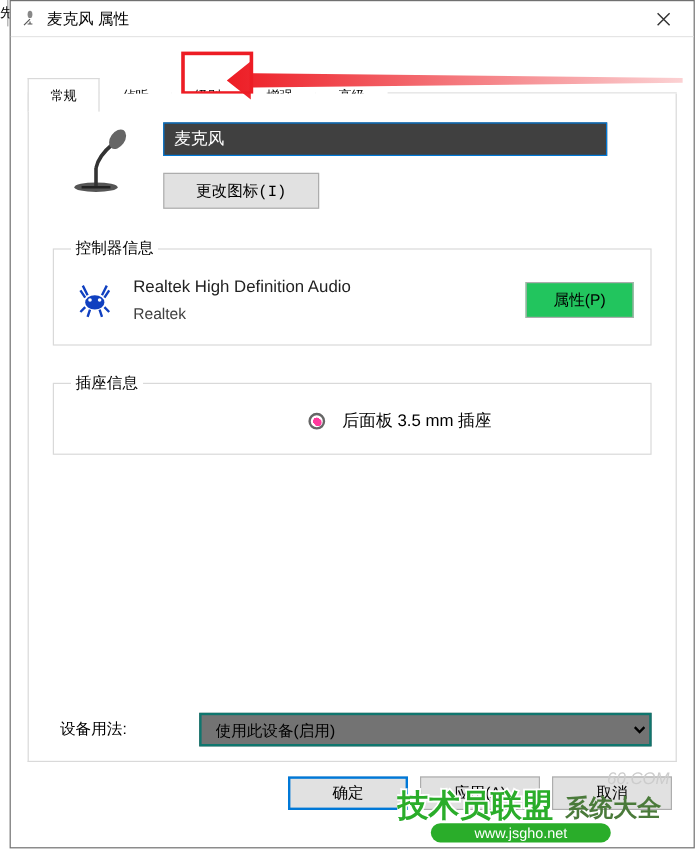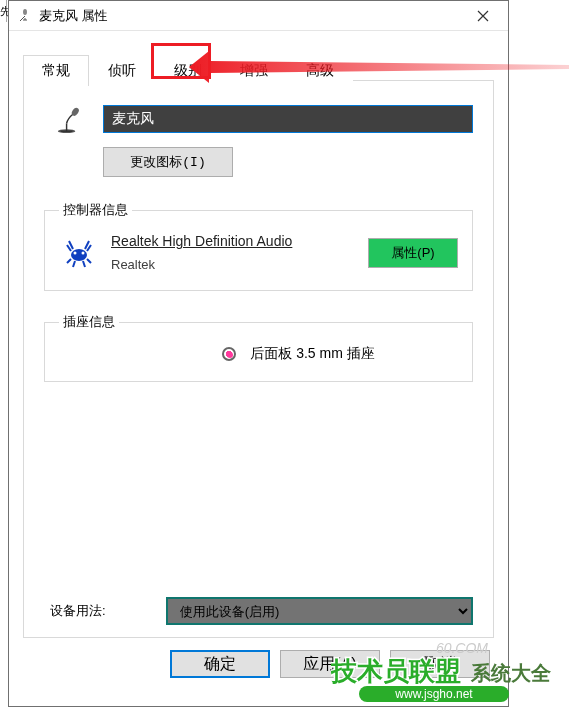--- a/index.html
+++ b/index.html
@@ -1,50 +1,50 @@
 <!DOCTYPE html>
 <html><head>
 <meta charset="utf-8">
 <style>
 * { box-sizing: border-box; margin: 0; padding: 0; }
 body { font-family: "Microsoft YaHei", "Segoe UI", sans-serif; font-size: 13px; background: #fff; width: 583px; height: 710px; position: relative; overflow: hidden; }
-.window { position: absolute; left: 8px; top: 0; width: 501px; height: 707px; border: 1px solid #707070; background: #fff; }
+.window { position: absolute; left: 8px; top: 0; width: 571px; height: 707px; border: 1px solid #707070; background: #fff; }
 .titlebar { height: 30px; display: flex; align-items: center; padding: 0 2px 0 8px; border-bottom: 1px solid #e5e5e5; }
 .titlebar-icon { width: 16px; height: 16px; margin-right: 6px; }
 .titlebar-text { flex: 1; font-size: 13px; }
 .close-btn { width: 46px; height: 28px; display: flex; align-items: center; justify-content: center; background: transparent; border: none; cursor: pointer; font-size: 14px; color: #333; }
 .content { padding: 8px 14px 0 14px; }
 .tabs { display: flex; align-items: flex-end; position: relative; border-bottom: 1px solid #d9d9d9; margin-top: 10px; }
-.tab { padding: 6px 18px; border: 1px solid transparent; border-bottom: none; background: #fff; cursor: pointer; font-size: 14px; position: relative; top: 6px; text-align: right; }
+.tab { padding: 6px 18px; border: 1px solid transparent; border-bottom: none; background: #fff; cursor: pointer; font-size: 11px; position: relative; top: 16px; text-align: right; }
 .tab.active { border-color: #d9d9d9; background: #fff; z-index: 2; }
 .tab-highlight { position: absolute; border: 3px solid #ed1c24; pointer-events: none; }
 .tab-panel { background: #fff; border: 1px solid #d9d9d9; border-top: none; min-height: 557px; padding: 24px 20px 6px 20px; position: relative; }
 .device-row { display: flex; gap: 18px; align-items: flex-start; margin-bottom: 24px; }
 .device-icon { width: 64px; height: 64px; margin-left: 10px; }
 .device-fields { flex: 1; display: flex; flex-direction: column; gap: 14px; }
 .device-name-input { width: 370px; height: 28px; border: 1px solid #0078d7; padding: 0 8px; font-size: 14px; background: #404040; color: #fff; }
 .device-name-input::selection { background: #0078d7; color: #fff; }
 .change-icon-btn { width: 130px; height: 30px; border: 1px solid #adadad; background: #e1e1e1; font-size: 13px; cursor: pointer; font-family: Liberation Mono, monospace; }
 fieldset { border: 1px solid #d9d9d9; margin-bottom: 22px; padding: 14px 14px 18px 14px; }
 legend { font-size: 13px; padding: 0 4px; }
 .controller-row { display: flex; align-items: center; gap: 16px; }
 .crab-icon { width: 32px; height: 32px; margin-left: 4px; }
 .controller-text { flex: 1; }
-.controller-name { font-size: 14px; color: #222; margin-bottom: 8px; text-decoration: underline; }
+.controller-name { font-size: 14px; color: #222; margin-bottom: 8px; }
 .controller-vendor { font-size: 13px; color: #404040; }
 .props-btn { width: 90px; height: 30px; border: 1px solid #adadad; background: #22c55e; font-size: 13px; cursor: pointer; }
 .jack-row { display: flex; align-items: center; gap: 14px; padding-left: 80px; justify-content: center; }
 .jack-circle { width: 14px; height: 14px; border-radius: 50%; border: 2px solid #666; background: radial-gradient(circle, #ff3a9d 40%, #ff3a9d 42%, #fff 45%); position: relative; }
 .jack-circle::after { content:''; position:absolute; left:3px; top:3px; width:6px; height:6px; border-radius:50%; background:#ff3a9d; }
 .jack-label { font-size: 14px; }
 .usage-row { display: flex; align-items: center; gap: 60px; margin-top: 10px; padding-left: 6px; position: absolute; bottom: 12px; left: 20px; right: 20px; }
 .usage-label { font-size: 13px; }
 .usage-select { flex: 1; height: 28px; border: 2px solid #0f766e; background: #737373; font-size: 13px; padding: 0 8px; }
 .dialog-buttons { display: flex; justify-content: flex-end; gap: 10px; padding: 12px 18px 12px 0; }
-.dlg-btn { width: 100px; height: 28px; border: 1px solid #adadad; background: #e1e1e1; font-size: 16px; cursor: pointer; }
+.dlg-btn { width: 100px; height: 28px; border: 1px solid #adadad; background: #e1e1e1; font-size: 13px; cursor: pointer; }
 .dlg-btn.primary { border: 2px solid #0078d7; }
 .red-arrow { position: absolute; top: 46px; left: 180px; width: 380px; height: 40px; pointer-events: none; z-index: 50; }
 .watermark1 { position: absolute; right: 20px; bottom: 50px; color: #ccc; font-size: 14px; font-style: italic; pointer-events: none; }
 .overlay-logo { position: absolute; right: 22px; bottom: 6px; width: 230px; height: 52px; pointer-events: none; }
 .truncated-left { position:absolute; left:0; top:0; width:7px; height:22px; border-right:1px solid #aaa; background:#fff; font-size:11px; line-height:22px; }
 </style>
 </head>
 <body>
 
 <div class="truncated-left">先</div>

